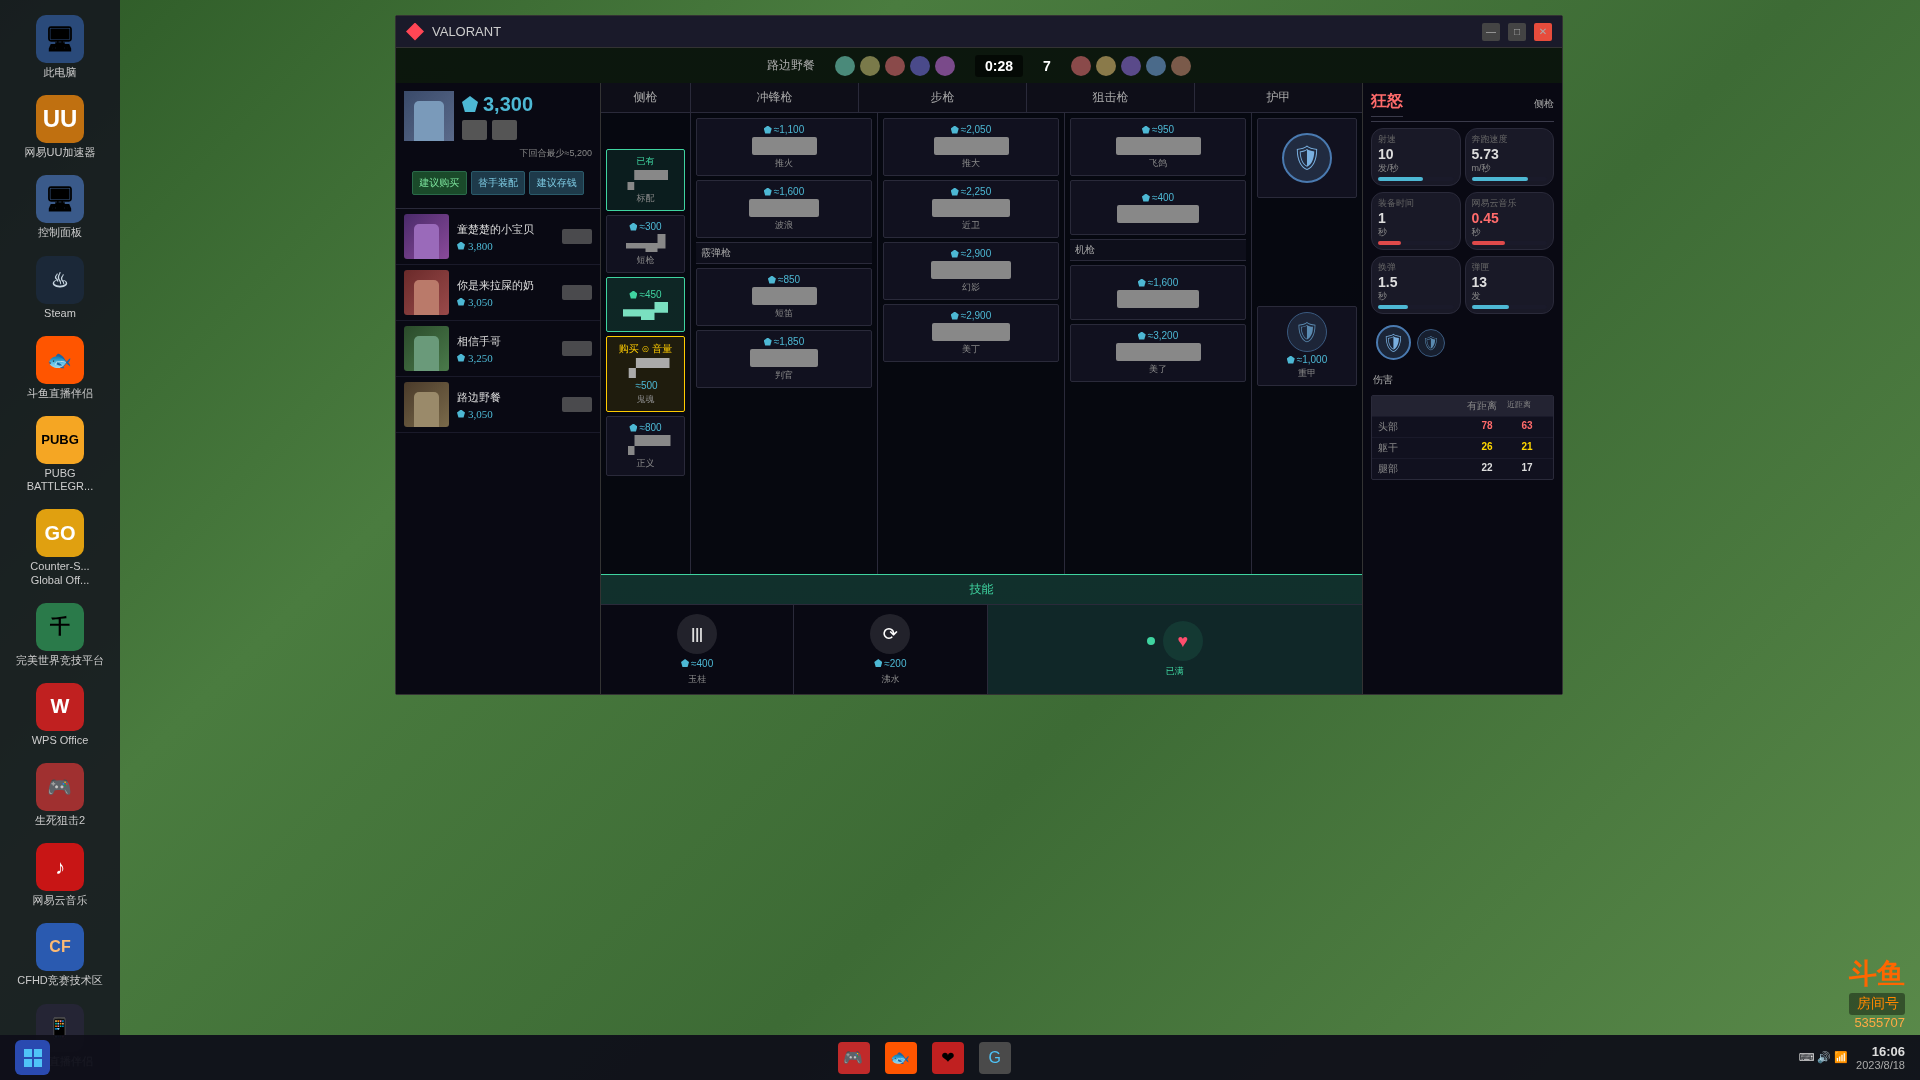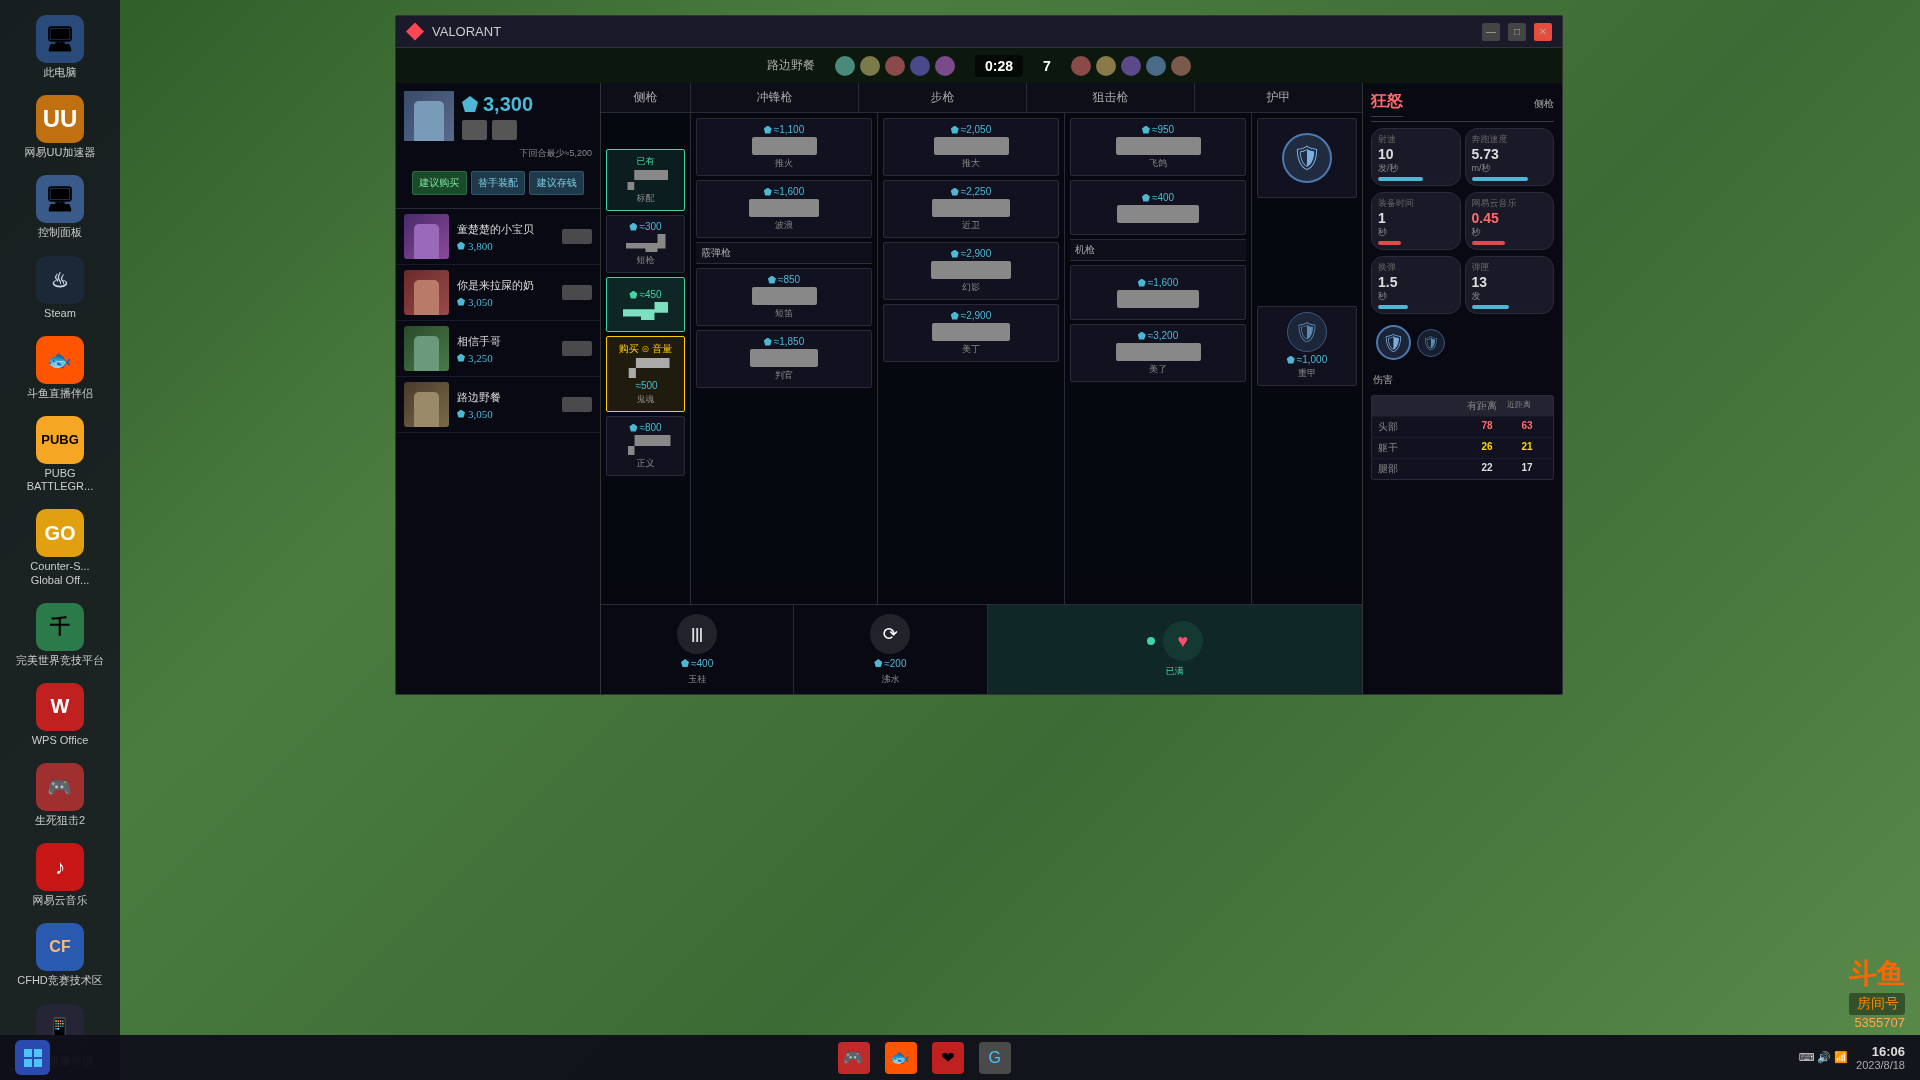--- a/index.html
+++ b/index.html
@@ -977,20 +977,23 @@
               <div style="width:40px;height:40px;background:rgba(80,120,160,0.2);border:1px solid #3a5a80;border-radius:50%;display:flex;align-items:center;justify-content:center;color:#5a8ab0;font-size:20px;">🛡</div>
               <div class="weapon-price">
                 <div class="price-icon"></div>
                 <span>≈1,000</span>
               </div>
               <div class="weapon-name">重甲</div>
             </div>
           </div>
         </div>
 
+        <div class="abilities-row">
+          <span>技能</span>
+        </div>
 
         <div class="abilities-section">
           <div class="ability-item">
             <div class="ability-icon" style="font-size:14px; color:#ddd; font-weight:bold;">|||</div>
             <div class="ability-price">
               <div style="display:flex;align-items:center;gap:2px;">
                 <div style="width:8px;height:8px;background:#4db8d4;clip-path:polygon(50% 0%,100% 38%,82% 100%,18% 100%,0% 38%);"></div>
                 <span>≈400</span>
               </div>
             </div>

